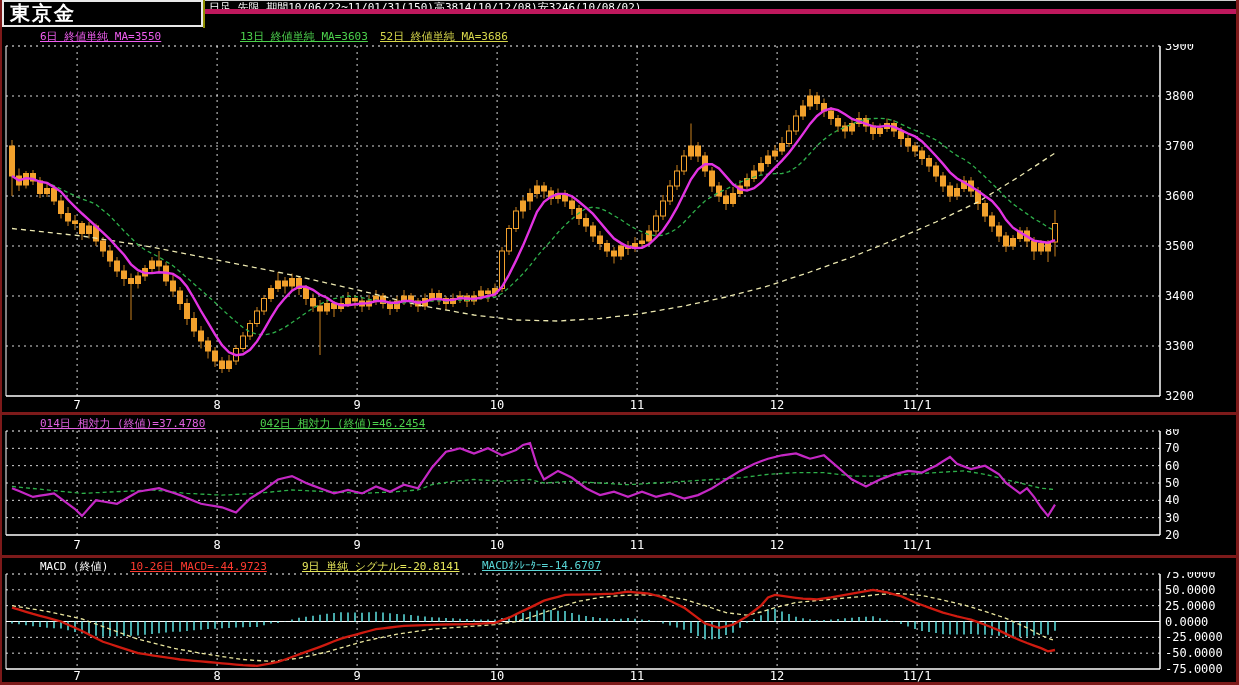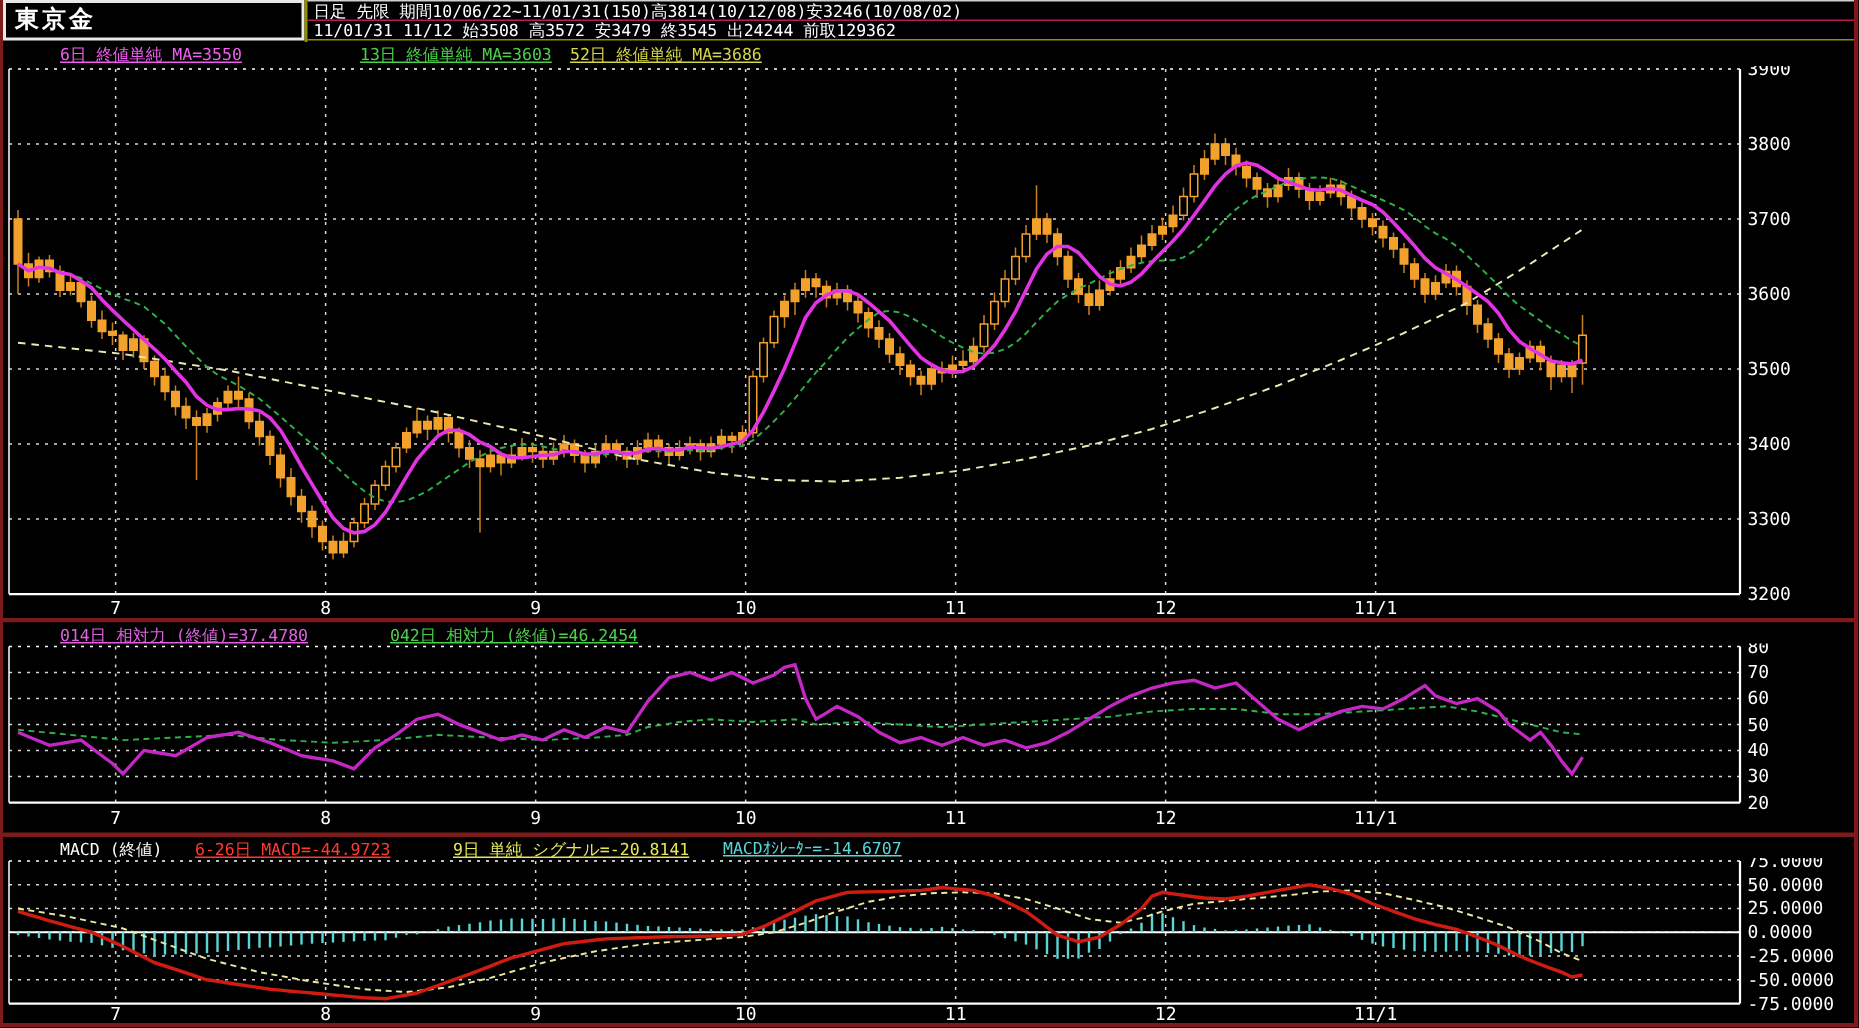--- a/index.html
+++ b/index.html
@@ -7,27 +7,27 @@
   .window{
     position:relative;width:1239px;height:685px;background:#000;
     border-left:2px solid #7d1a1a;border-right:3px solid #7d1a1a;
     border-bottom:3px solid #7d1a1a;overflow:hidden;
     font-family:"DejaVu Sans","Liberation Sans",sans-serif;color:#fff;
   }
   .title-box{
     position:absolute;left:0;top:0;width:201px;height:27px;
     border:2px solid #e8e8e8;background:#000;display:flex;align-items:center;
   }
-  .title-box .t{font-size:16px;font-weight:bold;letter-spacing:2px;padding-left:6px;white-space:nowrap;}
+  .title-box .t{font-size:20px;font-weight:bold;letter-spacing:2px;padding-left:6px;white-space:nowrap;}
   .hdr{position:absolute;left:203px;top:0;right:0;height:28px;border-top:1px solid #cfcfcf;}
   .hdr .row{
     height:13px;line-height:13px;font-size:11px;white-space:nowrap;overflow:hidden;
     font-family:"DejaVu Sans Mono","Liberation Mono",monospace;padding-left:4px;
   }
-  .hdr .row1{border-bottom:1px solid #be185d;}
+  .hdr .row1{border-bottom:5px solid #be185d;}
   .hdr .row2{border-bottom:1px solid #8f8f00;}
   .hdr-vline{position:absolute;left:201px;top:0;width:2px;height:28px;background:#8f8f00;}
   .legend-row{
     position:absolute;left:0;top:28px;right:0;height:16px;font-size:11px;
     font-family:"DejaVu Sans Mono","Liberation Mono",monospace;white-space:nowrap;text-decoration:underline;
   }
   .legend-row span{position:absolute;top:1px;}
   .legend-link{text-decoration:underline;cursor:pointer;}
   .panel{position:absolute;left:0;right:0;background:#000;}
   .sep{position:absolute;left:0;right:0;height:3px;background:#7d1a1a;}
@@ -38,21 +38,20 @@
 <body>
 
 <div class="window">
 
   <div class="title-box">
     <span class="t">東京金</span>
   </div>
   <div class="hdr-vline"></div>
   <div class="hdr">
     <div class="row row1">日足 先限  期間10/06/22~11/01/31(150)高3814(10/12/08)安3246(10/08/02)</div>
-    <div class="row row2">11/01/31 11/12 始3508 高3572 安3479 終3545 出24244 前取129362</div>
   </div>
 
   <div class="legend-row">
     <span class="legend-link" style="left: 38px; color: rgb(240, 94, 240);">6日 終値単純 MA=3550</span>
     <span class="legend-link" style="left: 205px; color: rgb(76, 208, 76); margin-left: 33px;">13日 終値単純 MA=3603</span>
     <span class="legend-link" style="left: 378px; color: rgb(214, 214, 74);">52日 終値単純 MA=3686</span>
   </div>
 
   <div class="panel" style="top:44px;height:368px;">
     <svg id="main-svg" width="1234" height="368">
@@ -441,21 +440,21 @@
         <polyline points="10.0,57.5 17.0,58.2 24.0,58.9 31.0,59.5 38.0,60.2 45.0,60.9 52.0,61.6 59.0,62.3 66.0,63.0 73.0,63.7 80.0,64.4 87.0,64.1 94.0,63.7 101.0,63.4 108.0,63.0 115.0,62.7 122.0,62.3 129.0,62.0 136.0,61.6 143.0,61.3 150.0,60.9 157.0,61.6 164.0,62.3 171.0,63.0 178.0,63.7 185.0,64.4 192.0,64.7 199.0,65.1 206.0,65.4 213.0,65.8 220.0,66.1 227.0,65.8 234.0,65.4 241.0,65.1 248.0,64.7 255.0,64.4 262.0,63.7 269.0,63.0 276.0,62.3 283.0,61.6 290.0,60.9 297.0,61.3 304.0,61.6 311.0,62.0 318.0,62.3 325.0,62.7 332.0,63.0 339.0,63.4 346.0,63.7 353.0,64.1 360.0,64.4 367.0,64.1 374.0,63.7 381.0,63.4 388.0,63.0 395.0,62.7 402.0,62.1 409.0,61.5 416.0,60.9 423.0,58.3 430.0,55.7 437.0,54.6 444.0,53.4 451.0,52.3 458.0,51.7 465.0,51.1 472.0,50.5 479.0,51.0 486.0,51.4 493.0,51.8 500.0,52.3 507.0,51.8 514.0,51.4 521.0,51.0 528.0,50.5 535.0,52.3 542.0,54.0 549.0,53.6 556.0,53.1 563.0,52.7 570.0,52.3 577.0,52.7 584.0,53.1 591.0,53.6 598.0,54.0 605.0,54.4 612.0,54.9 619.0,55.3 626.0,55.7 633.0,55.3 640.0,54.9 647.0,54.4 654.0,54.0 661.0,53.6 668.0,53.1 675.0,52.7 682.0,52.3 689.0,51.8 696.0,51.4 703.0,51.0 710.0,50.5 717.0,50.1 724.0,49.7 731.0,49.2 738.0,48.8 745.0,47.9 752.0,47.1 759.0,46.2 766.0,45.3 773.0,44.9 780.0,44.5 787.0,44.0 794.0,43.6 801.0,43.6 808.0,43.6 815.0,43.6 822.0,43.6 829.0,44.5 836.0,45.3 843.0,46.2 850.0,47.1 857.0,47.1 864.0,47.1 871.0,47.1 878.0,47.1 885.0,46.6 892.0,46.2 899.0,45.8 906.0,45.3 913.0,44.9 920.0,44.5 927.0,44.0 934.0,43.6 941.0,43.2 948.0,42.7 955.0,42.3 962.0,41.9 969.0,43.0 976.0,44.2 983.0,45.3 990.0,47.1 997.0,48.8 1004.0,50.5 1011.0,52.3 1018.0,54.0 1025.0,55.7 1032.0,57.5 1039.0,59.2 1046.0,59.9 1053.0,60.6" fill="none" stroke="#2eb04a" stroke-width="1.3" stroke-dasharray="4 3"></polyline>
         <polyline points="10.0,59.2 17.0,62.1 24.0,65.0 31.0,67.9 38.0,66.7 45.0,65.6 52.0,64.4 59.0,69.6 66.0,74.8 73.0,80.0 80.0,86.9 87.0,79.1 94.0,71.3 101.0,72.5 108.0,73.6 115.0,74.8 122.0,70.8 129.0,66.7 136.0,62.7 143.0,61.5 150.0,60.4 157.0,59.2 164.0,61.5 171.0,63.8 178.0,66.1 185.0,69.0 192.0,71.9 199.0,74.8 206.0,76.0 213.0,77.1 220.0,78.3 227.0,80.9 234.0,83.5 241.0,76.5 248.0,69.6 255.0,65.3 262.0,60.9 269.0,55.7 276.0,50.5 283.0,48.8 290.0,47.1 297.0,50.5 304.0,54.0 311.0,56.6 318.0,59.2 325.0,61.8 332.0,64.4 339.0,62.7 346.0,60.9 353.0,62.7 360.0,64.4 367.0,60.9 374.0,57.5 381.0,60.1 388.0,62.7 395.0,59.2 402.0,55.7 409.0,57.5 416.0,59.2 423.0,48.8 430.0,38.4 437.0,30.6 444.0,22.8 451.0,21.1 458.0,19.3 465.0,21.9 472.0,24.5 479.0,21.9 486.0,19.3 493.0,22.8 500.0,26.3 507.0,23.7 514.0,21.1 521.0,15.9 528.0,14.1 535.0,36.7 542.0,50.5 549.0,46.2 556.0,41.9 563.0,45.3 570.0,48.8 577.0,54.0 584.0,59.2 591.0,62.7 598.0,66.1 605.0,64.4 612.0,62.7 619.0,65.3 626.0,67.9 633.0,65.3 640.0,62.7 647.0,65.3 654.0,67.9 661.0,66.1 668.0,64.4 675.0,67.0 682.0,69.6 689.0,67.9 696.0,66.1 703.0,62.7 710.0,59.2 717.0,54.9 724.0,50.5 731.0,46.2 738.0,41.9 745.0,38.4 752.0,34.9 759.0,32.3 766.0,29.7 773.0,28.0 780.0,26.3 787.0,25.4 794.0,24.5 801.0,27.1 808.0,29.7 815.0,28.0 822.0,26.3 829.0,32.3 836.0,38.4 843.0,44.5 850.0,50.5 857.0,54.0 864.0,57.5 871.0,54.0 878.0,50.5 885.0,47.9 892.0,45.3 899.0,43.6 906.0,41.9 913.0,42.7 920.0,43.6 927.0,40.1 934.0,36.7 941.0,32.3 948.0,28.0 955.0,34.9 962.0,37.5 969.0,40.1 976.0,38.4 983.0,36.7 990.0,41.0 997.0,45.3 1004.0,54.0 1011.0,59.2 1018.0,64.4 1025.0,59.2 1032.0,67.9 1039.0,78.3 1046.0,86.9 1053.0,75.7" fill="none" stroke="#c428c4" stroke-width="2.2"></polyline>
       </svg>
   </div>
 
   <div class="sep" style="top:555px"></div>
 
   <div class="panel" style="top:558px;height:156px;">
     <div class="legend-row" style="top:0;height:14px">
       <span style="left:38px;color:#fff">MACD (終値)</span>
-      <span class="legend-link" style="left: 128px; color: rgb(255, 59, 48);">6-26日 MACD=-44.9723</span>
+      <span class="legend-link" style="left: 128px; color: rgb(255, 59, 48);">10-26日 MACD=-44.9723</span>
       <span class="legend-link" style="left: 300px; color: rgb(230, 230, 90);">9日 単純 シグナル=-20.8141</span>
       <span class="legend-link" style="left: 480px; color: rgb(89, 214, 214);">MACDｵｼﾚｰﾀｰ=-14.6707</span>
     </div>
     <svg id="macd-svg" width="1234" height="110" style="position:absolute;top:14px">
         <g>
           <line x1="75.10000000000001" y1="2" x2="75.10000000000001" y2="97" stroke="#ffffff" stroke-width="1" stroke-dasharray="2 4" opacity="0.85"></line>
           <line x1="215.1" y1="2" x2="215.1" y2="97" stroke="#ffffff" stroke-width="1" stroke-dasharray="2 4" opacity="0.85"></line>
           <line x1="355.09999999999997" y1="2" x2="355.09999999999997" y2="97" stroke="#ffffff" stroke-width="1" stroke-dasharray="2 4" opacity="0.85"></line>
           <line x1="495.09999999999997" y1="2" x2="495.09999999999997" y2="97" stroke="#ffffff" stroke-width="1" stroke-dasharray="2 4" opacity="0.85"></line>
           <line x1="635.1" y1="2" x2="635.1" y2="97" stroke="#ffffff" stroke-width="1" stroke-dasharray="2 4" opacity="0.85"></line>

